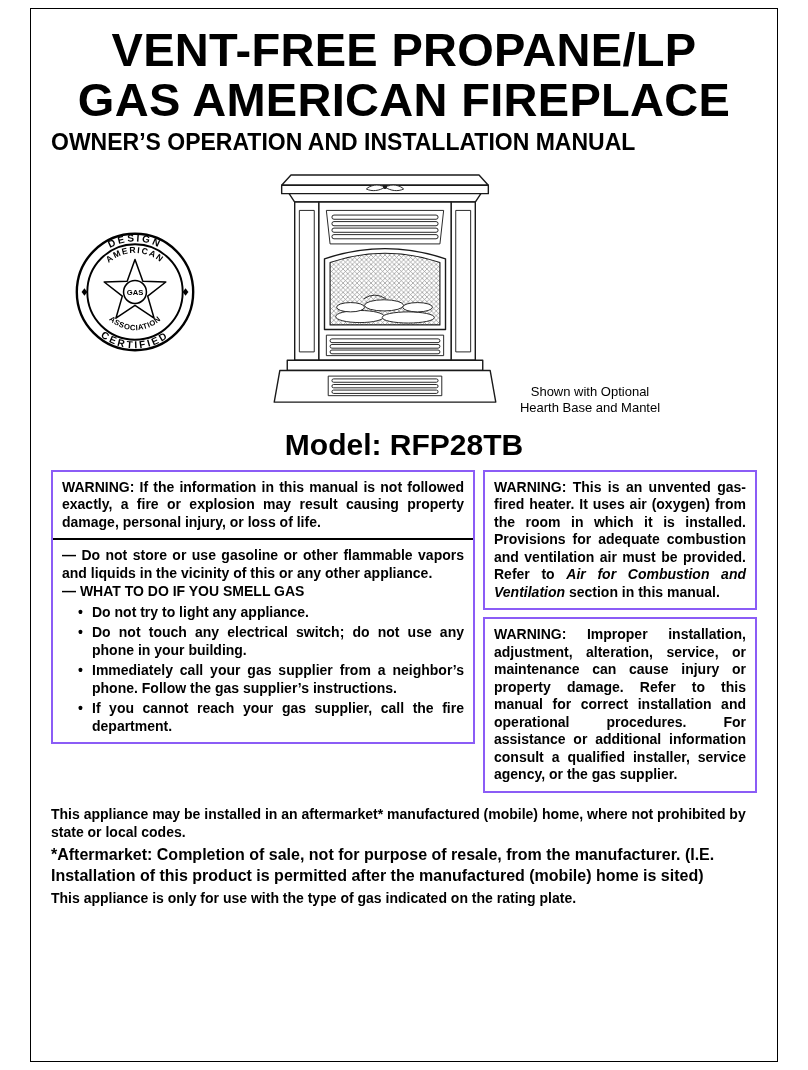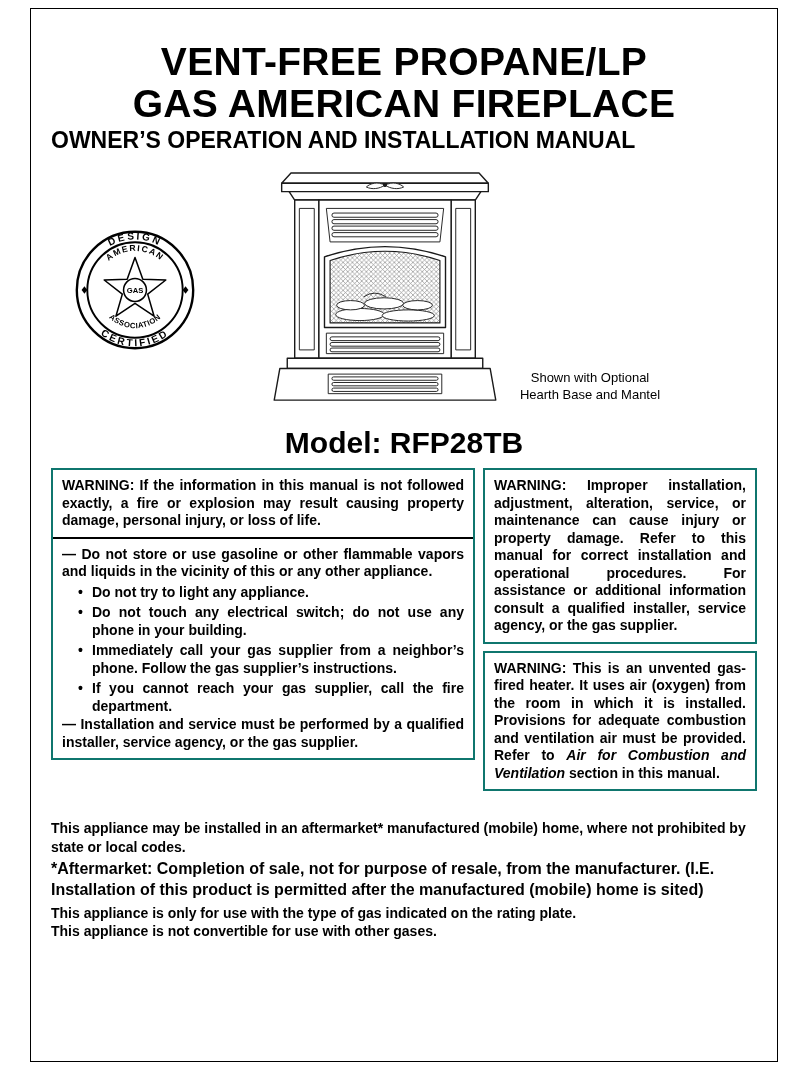--- a/index.html
+++ b/index.html
@@ -12,59 +12,58 @@
   }
   .sheet {
     position: absolute;
     inset: 8px 30px;
     border: 1.5px solid #000;
     padding: 16px 20px 10px;
     overflow: hidden;
     background: #fff;
   }
   .title {
-    font-size: 39px;
+    font-size: 47px;
     font-weight: bold;
     text-align: center;
     line-height: 1.07;
     letter-spacing: 0.3px;
-    margin-top: 16px;
   }
   .subtitle {
     font-size: 23px;
     font-weight: bold;
     margin-top: 3px;
   }
   .illustration { position: relative; height: 264px; margin-top: 4px; }
   .seal { position: absolute; left: 22px; top: 70px; width: 124px; height: 124px; }
   .fireplace { position: absolute; left: 214px; top: 2px; width: 240px; height: 256px; }
   .caption {
-    position: absolute; left: 446px; top: 212px; width: 186px;
+    position: absolute; left: 446px; top: 224px; width: 186px;
     text-align: center; font-size: 13px; line-height: 1.3; font-weight: normal;
   }
   .model { text-align: center; font-size: 30px; font-weight: bold; margin: 4px 0 8px; }
   .warnings { display: flex; gap: 8px; align-items: flex-start; }
   .wbox {
-    border: 2px solid #0f766e;
+    border: 2px solid #8b5cf6;
     padding: 7px 9px;
     font-weight: bold;
     font-size: 14px;
     line-height: 1.25;
     background: #fff;
   }
   .wbox p { text-align: justify; }
   .left-box { width: 424px; }
   .right-col { flex: 1; display: flex; flex-direction: column; gap: 7px; }
   .divider { border-top: 2px solid #000; margin: 7px -9px; }
   .dash-item { margin-top: 1px; }
   .bullet-row { display: flex; margin-top: 3px; }
   .bullet-glyph { width: 14px; margin-left: 16px; flex: none; }
   .bullet-text { flex: 1; text-align: justify; }
   .em { font-style: italic; }
-  .footer { margin-top: 28px; font-weight: bold; }
+  .footer { margin-top: 12px; font-weight: bold; }
   .f-main { font-size: 14px; line-height: 1.32; }
   .f-note { font-size: 16px; line-height: 1.32; margin-top: 2px; }
   .f-gap { margin-top: 3px; }
   .save-line { text-align: center; font-size: 15px; font-weight: bold; margin-top: 10px; }
   svg text { font-family: "Liberation Sans", sans-serif; }
 </style>
 </head>
 <body>
 
 <div class="sheet">
@@ -175,51 +174,50 @@
   </div>
 
   <div class="model">Model: RFP28TB</div>
 
   <div class="warnings">
 
     <div class="wbox left-box">
       <p>WARNING: If the information in this manual is not followed exactly, a fire or explosion may result causing property damage, personal injury, or loss of life.</p>
       <div class="divider"></div>
       <p class="dash-item">— Do not store or use gasoline or other flammable vapors and liquids in the vicinity of this or any other appliance.</p>
+      <p class="dash-item">— WHAT TO DO IF YOU SMELL GAS</p>
       <div class="bullet-row">
         <span class="bullet-glyph">•</span>
         <span class="bullet-text">Do not try to light any appliance.</span>
       </div>
       <div class="bullet-row">
         <span class="bullet-glyph">•</span>
         <span class="bullet-text">Do not touch any electrical switch; do not use any phone in your building.</span>
       </div>
       <div class="bullet-row">
         <span class="bullet-glyph">•</span>
         <span class="bullet-text">Immediately call your gas supplier from a neighbor’s phone. Follow the gas supplier’s instructions.</span>
       </div>
       <div class="bullet-row">
         <span class="bullet-glyph">•</span>
         <span class="bullet-text">If you cannot reach your gas supplier, call the fire department.</span>
       </div>
-      <p class="dash-item">— Installation and service must be performed by a qualified installer, service agency, or the gas supplier.</p>
     </div>
 
     <div class="right-col">
       <div class="wbox">
+        <p><span>WARNING: This is an unvented gas-fired heater. It uses air (oxygen) from the room in which it is installed. Provisions for adequate combustion and ventilation air must be provided. Refer to </span><span class="em">Air for Combustion and Ventilation</span><span> section in this manual.</span></p>
+      </div>
+      <div class="wbox">
         <p>WARNING: Improper installation, adjustment, alteration, service, or maintenance can cause injury or property damage. Refer to this manual for correct installation and operational procedures. For assistance or additional information consult a qualified installer, service agency, or the gas supplier.</p>
-      </div>
-      <div class="wbox">
-        <p><span>WARNING: This is an unvented gas-fired heater. It uses air (oxygen) from the room in which it is installed. Provisions for adequate combustion and ventilation air must be provided. Refer to </span><span class="em">Air for Combustion and Ventilation</span><span> section in this manual.</span></p>
       </div>
     </div>
 
   </div>
 
   <div class="footer">
     <p class="f-main">This appliance may be installed in an aftermarket* manufactured (mobile) home, where not prohibited by state or local codes.</p>
     <p class="f-note">*Aftermarket: Completion of sale, not for purpose of resale, from the manufacturer. (I.E. Installation of this product is permitted after the manufactured (mobile) home is sited)</p>
     <p class="f-main f-gap">This appliance is only for use with the type of gas indicated on the rating plate.</p>
-    <p class="f-main">This appliance is not convertible for use with other gases.</p>
   </div>
 
 
 </div>
 
 </body></html>

